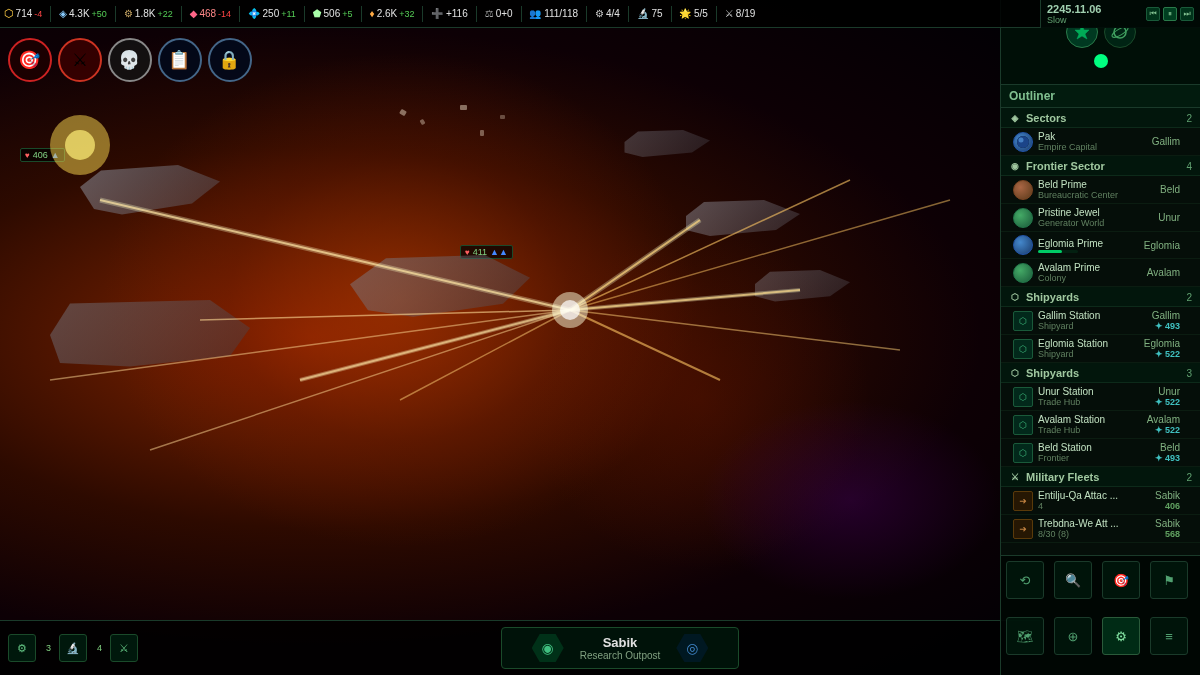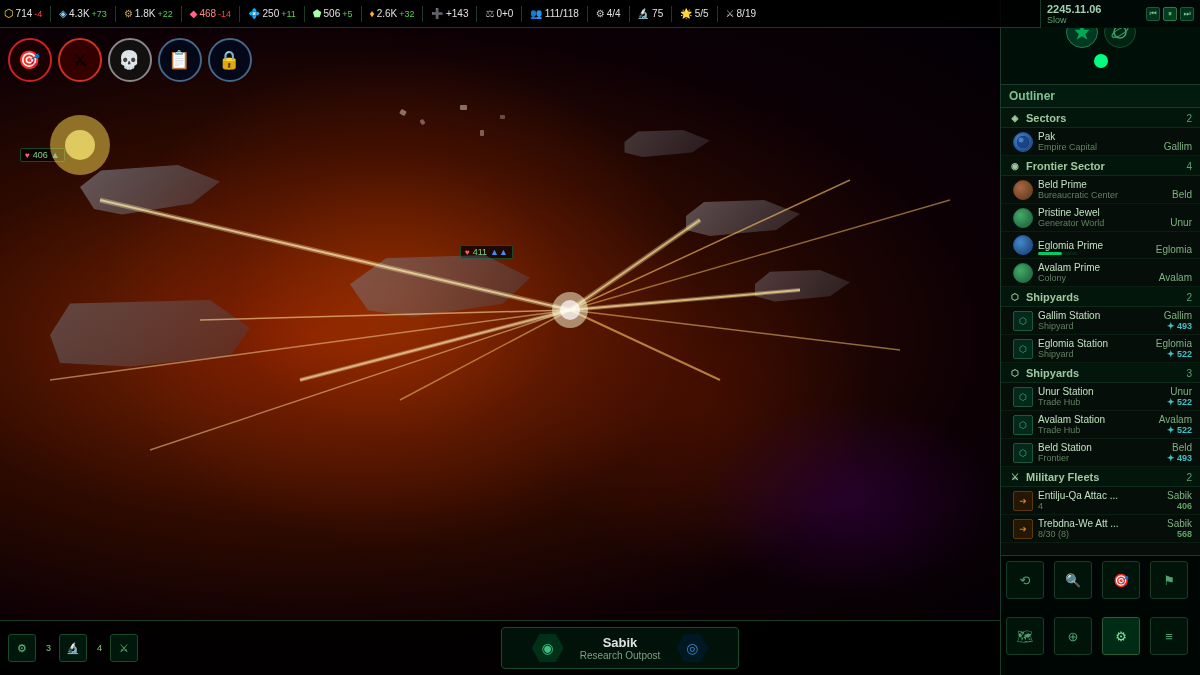--- a/index.html
+++ b/index.html
@@ -187,22 +187,22 @@
     .section-icon {
       width: 12px; height: 12px;
       display: inline-flex;
       align-items: center;
       justify-content: center;
       font-size: 9px;
     }
 
     .outliner-item {
       display: flex;
-      align-items: flex-end;
-      padding: 3px 8px 3px 12px;
+      align-items: center;
+      padding: 3px 20px 3px 12px;
       border-bottom: 1px solid rgba(20,50,30,0.4);
       cursor: pointer;
       gap: 5px;
     }
     .item-icon {
       width: 20px; height: 20px;
       background: rgba(0,40,20,0.6);
       border-radius: 2px;
       display: flex; align-items: center; justify-content: center;
       font-size: 9px;
@@ -492,21 +492,21 @@
 <div id="top-hud">
   <div class="hud-resource">
     <span style="color:#ffcc44; font-size:11px;">⬡</span>
     <span class="value">714</span>
     <span class="delta neg">-4</span>
   </div>
   <div class="hud-sep"></div>
   <div class="hud-resource">
     <span style="color:#88ccff; font-size:10px;">◈</span>
     <span class="value">4.3K</span>
-    <span class="delta pos">+73</span>
+    <span class="delta pos">+50</span>
   </div>
   <div class="hud-sep"></div>
   <div class="hud-resource">
     <span style="color:#ccaa66; font-size:10px;">⚙</span>
     <span class="value">1.8K</span>
     <span class="delta pos">+22</span>
   </div>
   <div class="hud-sep"></div>
   <div class="hud-resource">
     <span style="color:#ff6688; font-size:10px;">◆</span>
@@ -527,21 +527,21 @@
   </div>
   <div class="hud-sep"></div>
   <div class="hud-resource">
     <span style="color:#ffaa44; font-size:10px;">♦</span>
     <span class="value">2.6K</span>
     <span class="delta pos">+32</span>
   </div>
   <div class="hud-sep"></div>
   <div class="hud-resource">
     <span style="color:#88ff88; font-size:10px;">➕</span>
-    <span class="value">+143</span>
+    <span class="value">+116</span>
   </div>
   <div class="hud-sep"></div>
   <div class="hud-resource">
     <span style="color:#aaaaaa; font-size:10px;">⚖</span>
     <span class="value">0+0</span>
   </div>
   <div class="hud-sep"></div>
   <div class="hud-resource">
     <span style="color:#cccccc; font-size:10px;">👥</span>
     <span class="value">111/118</span>

